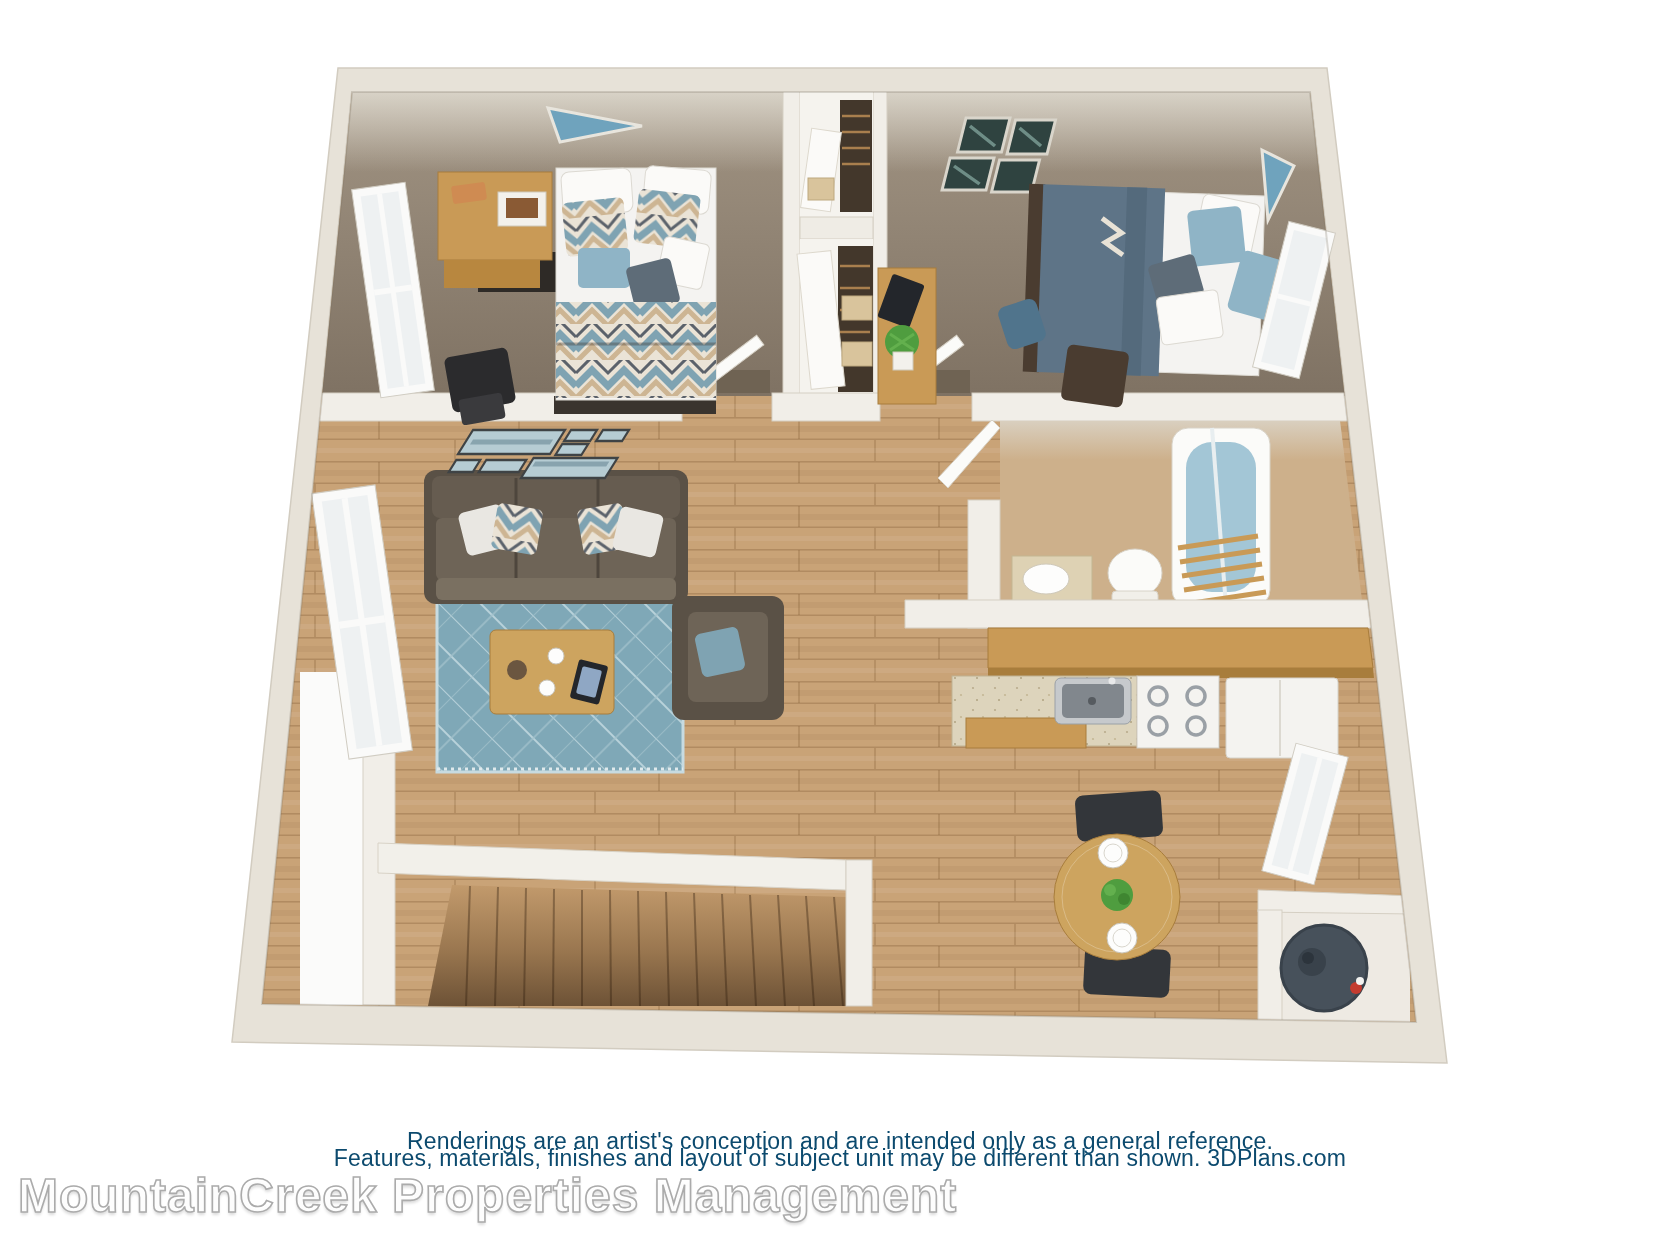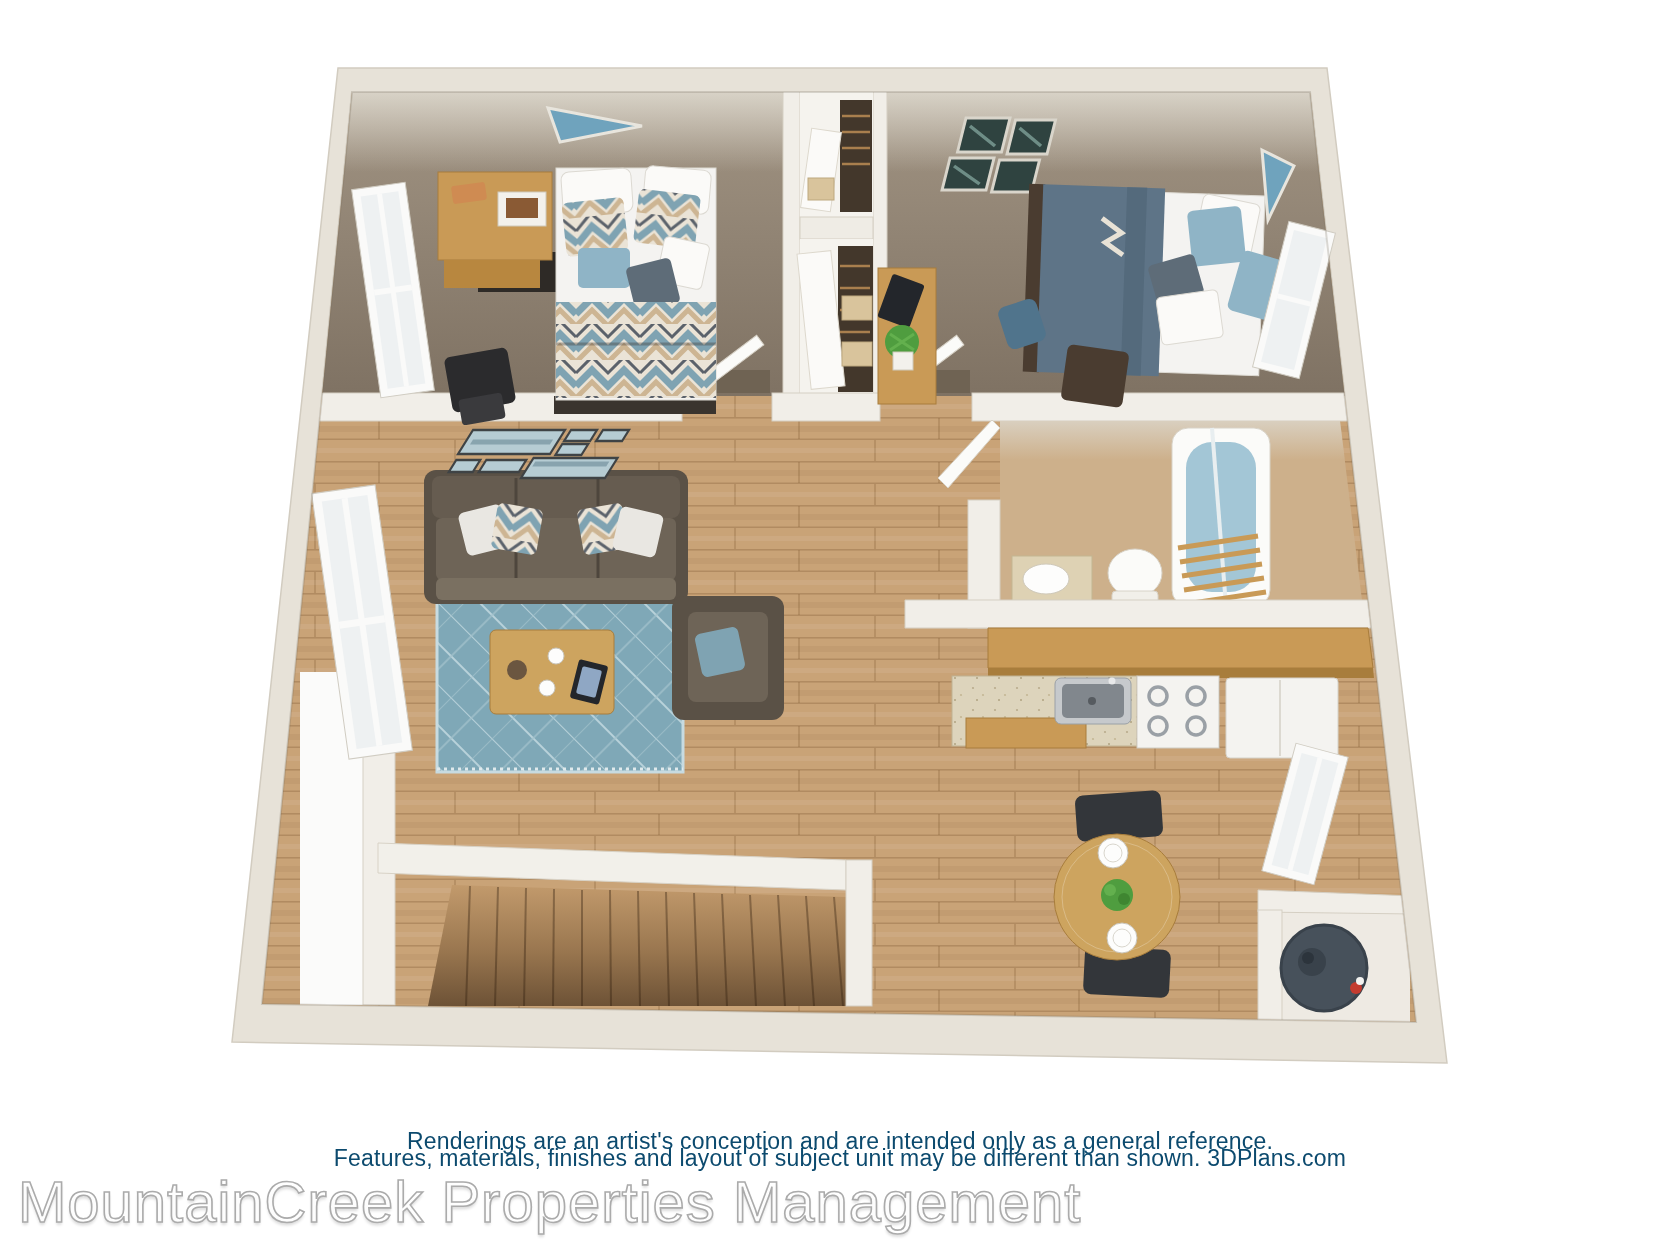--- a/index.html
+++ b/index.html
@@ -4,21 +4,21 @@
 <style>
   html,body{margin:0;padding:0;background:#ffffff;}
   #stage{position:relative;width:1680px;height:1260px;background:#ffffff;overflow:hidden;
          font-family:"Liberation Sans", sans-serif;}
   #plan-svg{position:absolute;left:0;top:0;}
   .disclaimer{position:absolute;left:0;width:1680px;text-align:center;color:#0c4a6e;
               font-size:23px;letter-spacing:.2px;}
   #disclaimer-1{top:1128px;}
   #disclaimer-2{top:1145px;}
   #watermark{position:absolute;left:18px;top:1168px;width:1662px;white-space:nowrap;
-             font-size:58px;font-weight:400;letter-spacing:1px;color:rgba(255,255,255,.92);
+             font-size:48px;font-weight:700;letter-spacing:1px;color:rgba(255,255,255,.92);
              -webkit-text-stroke:1.6px #ababab;text-shadow:0 3px 3px rgba(0,0,0,.14);}
 </style>
 </head>
 <body>
 
 <div id="stage">
 
 <svg id="plan-svg" width="1680" height="1260" viewBox="0 0 1680 1260">
   <defs>
     <pattern id="wood" width="140" height="44" patternUnits="userSpaceOnUse">

